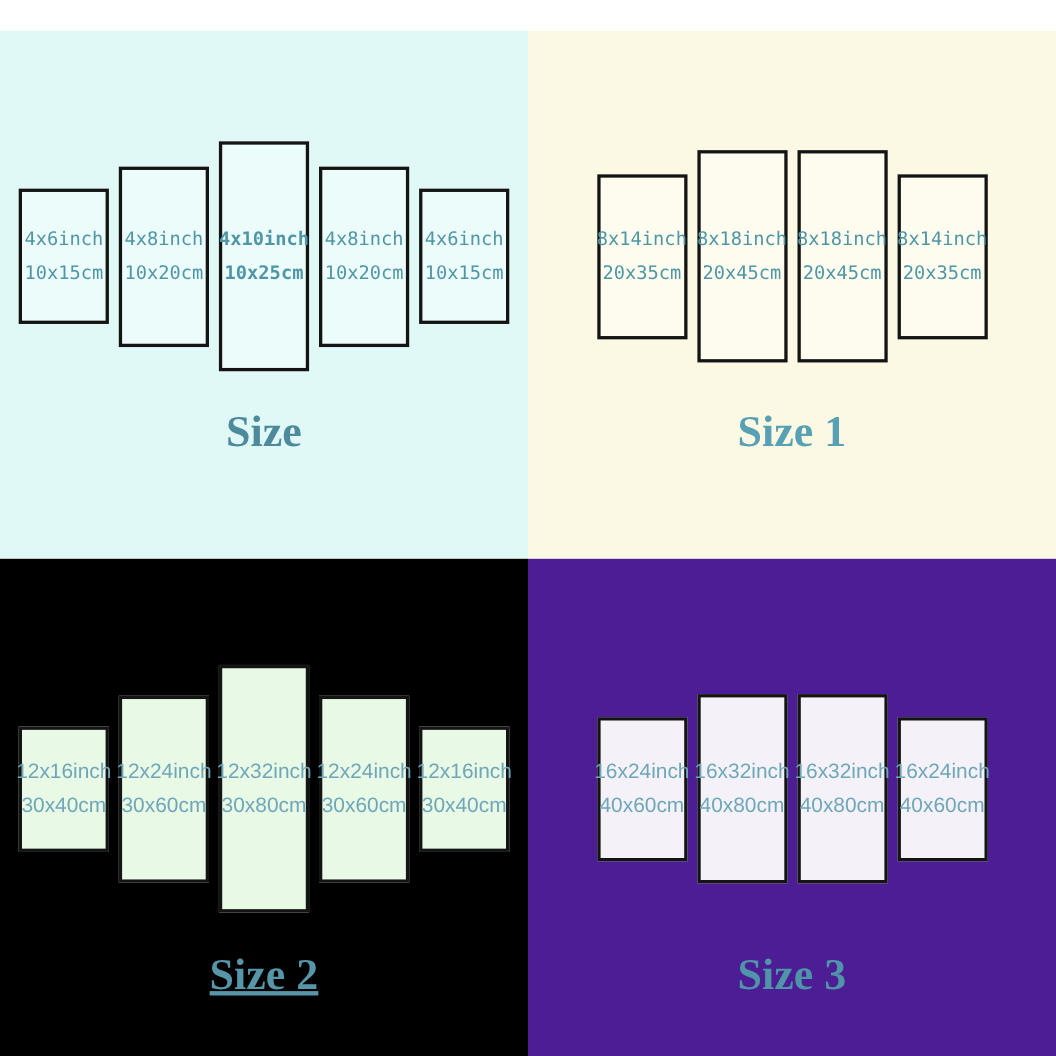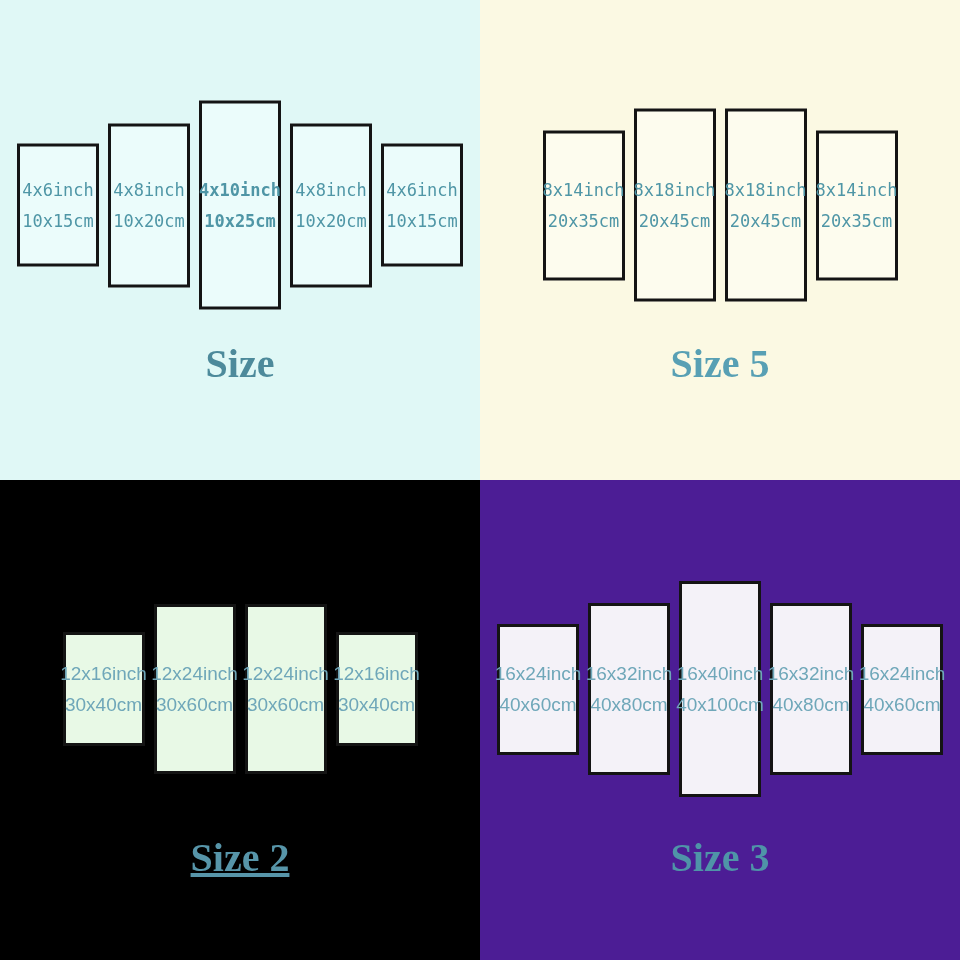--- a/index.html
+++ b/index.html
@@ -9,21 +9,21 @@
     overflow:hidden;
   }
   .grid{
     width:960px;height:960px;
     display:grid;
     grid-template-columns:480px 480px;
     grid-template-rows:480px 480px;
   }
   .quadrant{
     position:relative;
-    width:480px;height:480px;
+    width:480px;height:480px;margin-top:28px;
   }
   .panels{
     position:absolute;
     left:0;right:0;
     display:flex;
     justify-content:center;
     align-items:center;
     gap:9px;
   }
   .q1 .panels,.q2 .panels{top:205px;transform:translateY(-50%);}
@@ -138,37 +138,43 @@
           <div>20x45cm</div>
         </div>
       </div>
       <div class="panel p5" style="background-color: rgb(253, 252, 238);">
         <div class="label">
           <div>8x14inch</div>
           <div>20x35cm</div>
         </div>
       </div>
     </div>
-    <div class="title" style="color: rgb(88, 160, 180);">Size 5</div>
+    <div class="title" style="color: rgb(88, 160, 180);">Size 1</div>
   </div>
 
   <div class="quadrant q3" style="background-color: #000000;">
     <div class="panels" style="color: rgb(111, 167, 185);">
       <div class="panel p1" style="background-color: rgb(232, 249, 230);">
         <div class="label">
           <div>12x16inch</div>
           <div>30x40cm</div>
         </div>
       </div>
       <div class="panel p2" style="background-color: rgb(232, 249, 230);">
         <div class="label">
           <div>12x24inch</div>
           <div>30x60cm</div>
         </div>
       </div>
+      <div class="panel p3" style="background-color: rgb(232, 249, 230);">
+        <div class="label">
+          <div>12x32inch</div>
+          <div>30x80cm</div>
+        </div>
+      </div>
       <div class="panel p4" style="background-color: rgb(232, 249, 230);">
         <div class="label">
           <div>12x24inch</div>
           <div>30x60cm</div>
         </div>
       </div>
       <div class="panel p5" style="background-color: rgb(232, 249, 230);">
         <div class="label">
           <div>12x16inch</div>
           <div>30x40cm</div>
@@ -185,26 +191,20 @@
           <div>16x24inch</div>
           <div>40x60cm</div>
         </div>
       </div>
       <div class="panel p2" style="background-color: rgb(244, 242, 248);">
         <div class="label">
           <div>16x32inch</div>
           <div>40x80cm</div>
         </div>
       </div>
-      <div class="panel p3" style="background-color: rgb(244, 242, 248);">
-        <div class="label">
-          <div>16x40inch</div>
-          <div>40x100cm</div>
-        </div>
-      </div>
       <div class="panel p4" style="background-color: rgb(244, 242, 248);">
         <div class="label">
           <div>16x32inch</div>
           <div>40x80cm</div>
         </div>
       </div>
       <div class="panel p5" style="background-color: rgb(244, 242, 248);">
         <div class="label">
           <div>16x24inch</div>
           <div>40x60cm</div>

